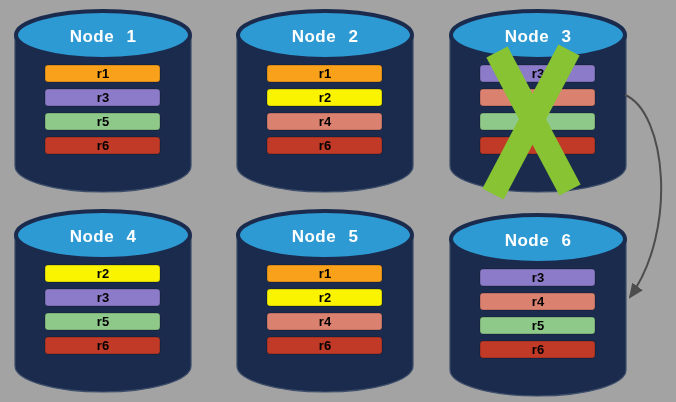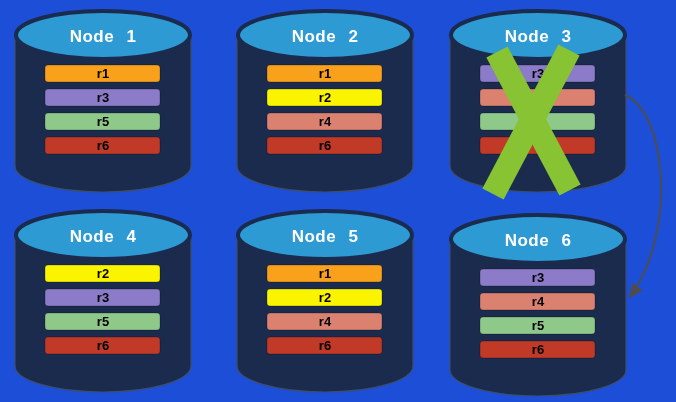--- a/index.html
+++ b/index.html
@@ -1,20 +1,20 @@
 <!DOCTYPE html>
 <html><head>
 <meta charset="utf-8">
 <style>
   html, body { margin: 0; padding: 0; background: #ffffff; }
   #stage {
     position: relative;
     width: 676px;
     height: 402px;
-    background: #1d4ed8;
+    background: #a3a3a3;
     overflow: hidden;
     font-family: "Liberation Sans", sans-serif;
   }
   svg.node { position: absolute; overflow: visible; }
   svg.overlay { position: absolute; left: 0; top: 0; pointer-events: none; overflow: visible; }
   .node-title {
     font-family: "Liberation Sans", "DejaVu Sans", sans-serif;
     font-weight: bold;
     font-size: 17px;
     fill: #ffffff;

